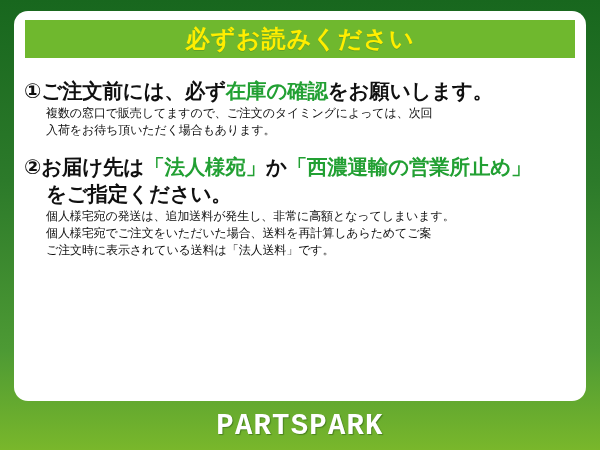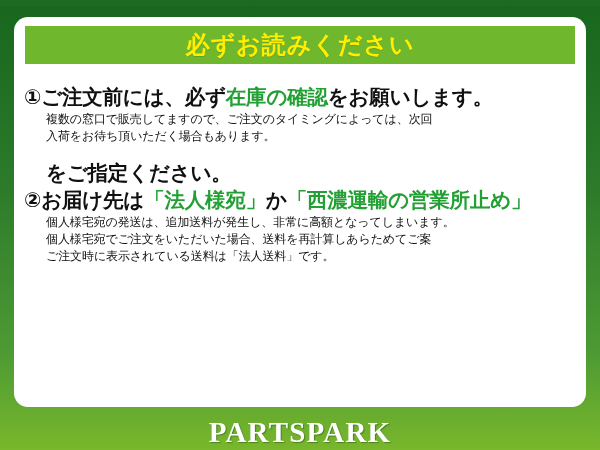--- a/index.html
+++ b/index.html
@@ -13,21 +13,20 @@
     font-family:"DejaVu Sans", sans-serif;
     background:linear-gradient(180deg,#1d6b22 0%,#2d7d28 45%,#4f9b33 100%);
     position:relative;
   }
 
   
   #banner {
     position:absolute;
     inset:0;
     background:linear-gradient(180deg,#18671e 0%,#2c7a2a 40%,#4d9a34 78%,#79b72b 100%);
-    margin-top:6px;
   }
 
   
   #card {
     position:absolute;
     left:14px;
     top:11px;
     width:572px;
     height:390px;
     background:#ffffff;
@@ -99,21 +98,21 @@
     height:48px;
     display:flex;
     align-items:center;
     justify-content:center;
   }
   #logo-text {
     color:#ffffff;
     font-size:29px;
     font-weight:bold;
     letter-spacing:1.2px;
-    font-family:Liberation Serif, serif;
+    font-family:Liberation Mono, monospace;
     text-shadow:1px 1px 1px rgba(40,90,20,.55);
   }
 </style>
 </head>
 <body>
 
 <div id="banner">
 
   <div id="card"></div>
 
@@ -127,24 +126,24 @@
       <div class="item-head">
         <span class="num">①</span><span>ご注文前には、必ず</span><span class="hl">在庫の確認</span><span>をお願いします。</span>
       </div>
       <div class="item-sub">複数の窓口で販売してますので、ご注文のタイミングによっては、次回</div>
       <div class="item-sub">入荷をお待ち頂いただく場合もあります。</div>
     </div>
 
     <div class="gap-1"></div>
 
     <div class="item">
-      <div class="item-head indent-2">をご指定ください。</div>
       <div class="item-head">
         <span class="num">②</span><span>お届け先は</span><span class="hl">「法人様宛」</span><span>か</span><span class="hl">「西濃運輸の営業所止め」</span>
       </div>
+      <div class="item-head indent-2">をご指定ください。</div>
       <div class="item-sub">個人様宅宛の発送は、追加送料が発生し、非常に高額となってしまいます。</div>
       <div class="item-sub">個人様宅宛でご注文をいただいた場合、送料を再計算しあらためてご案</div>
       <div class="item-sub">ご注文時に表示されている送料は「法人送料」です。</div>
     </div>
 
     <div class="gap-2"></div>
 
 
   </div>
 

